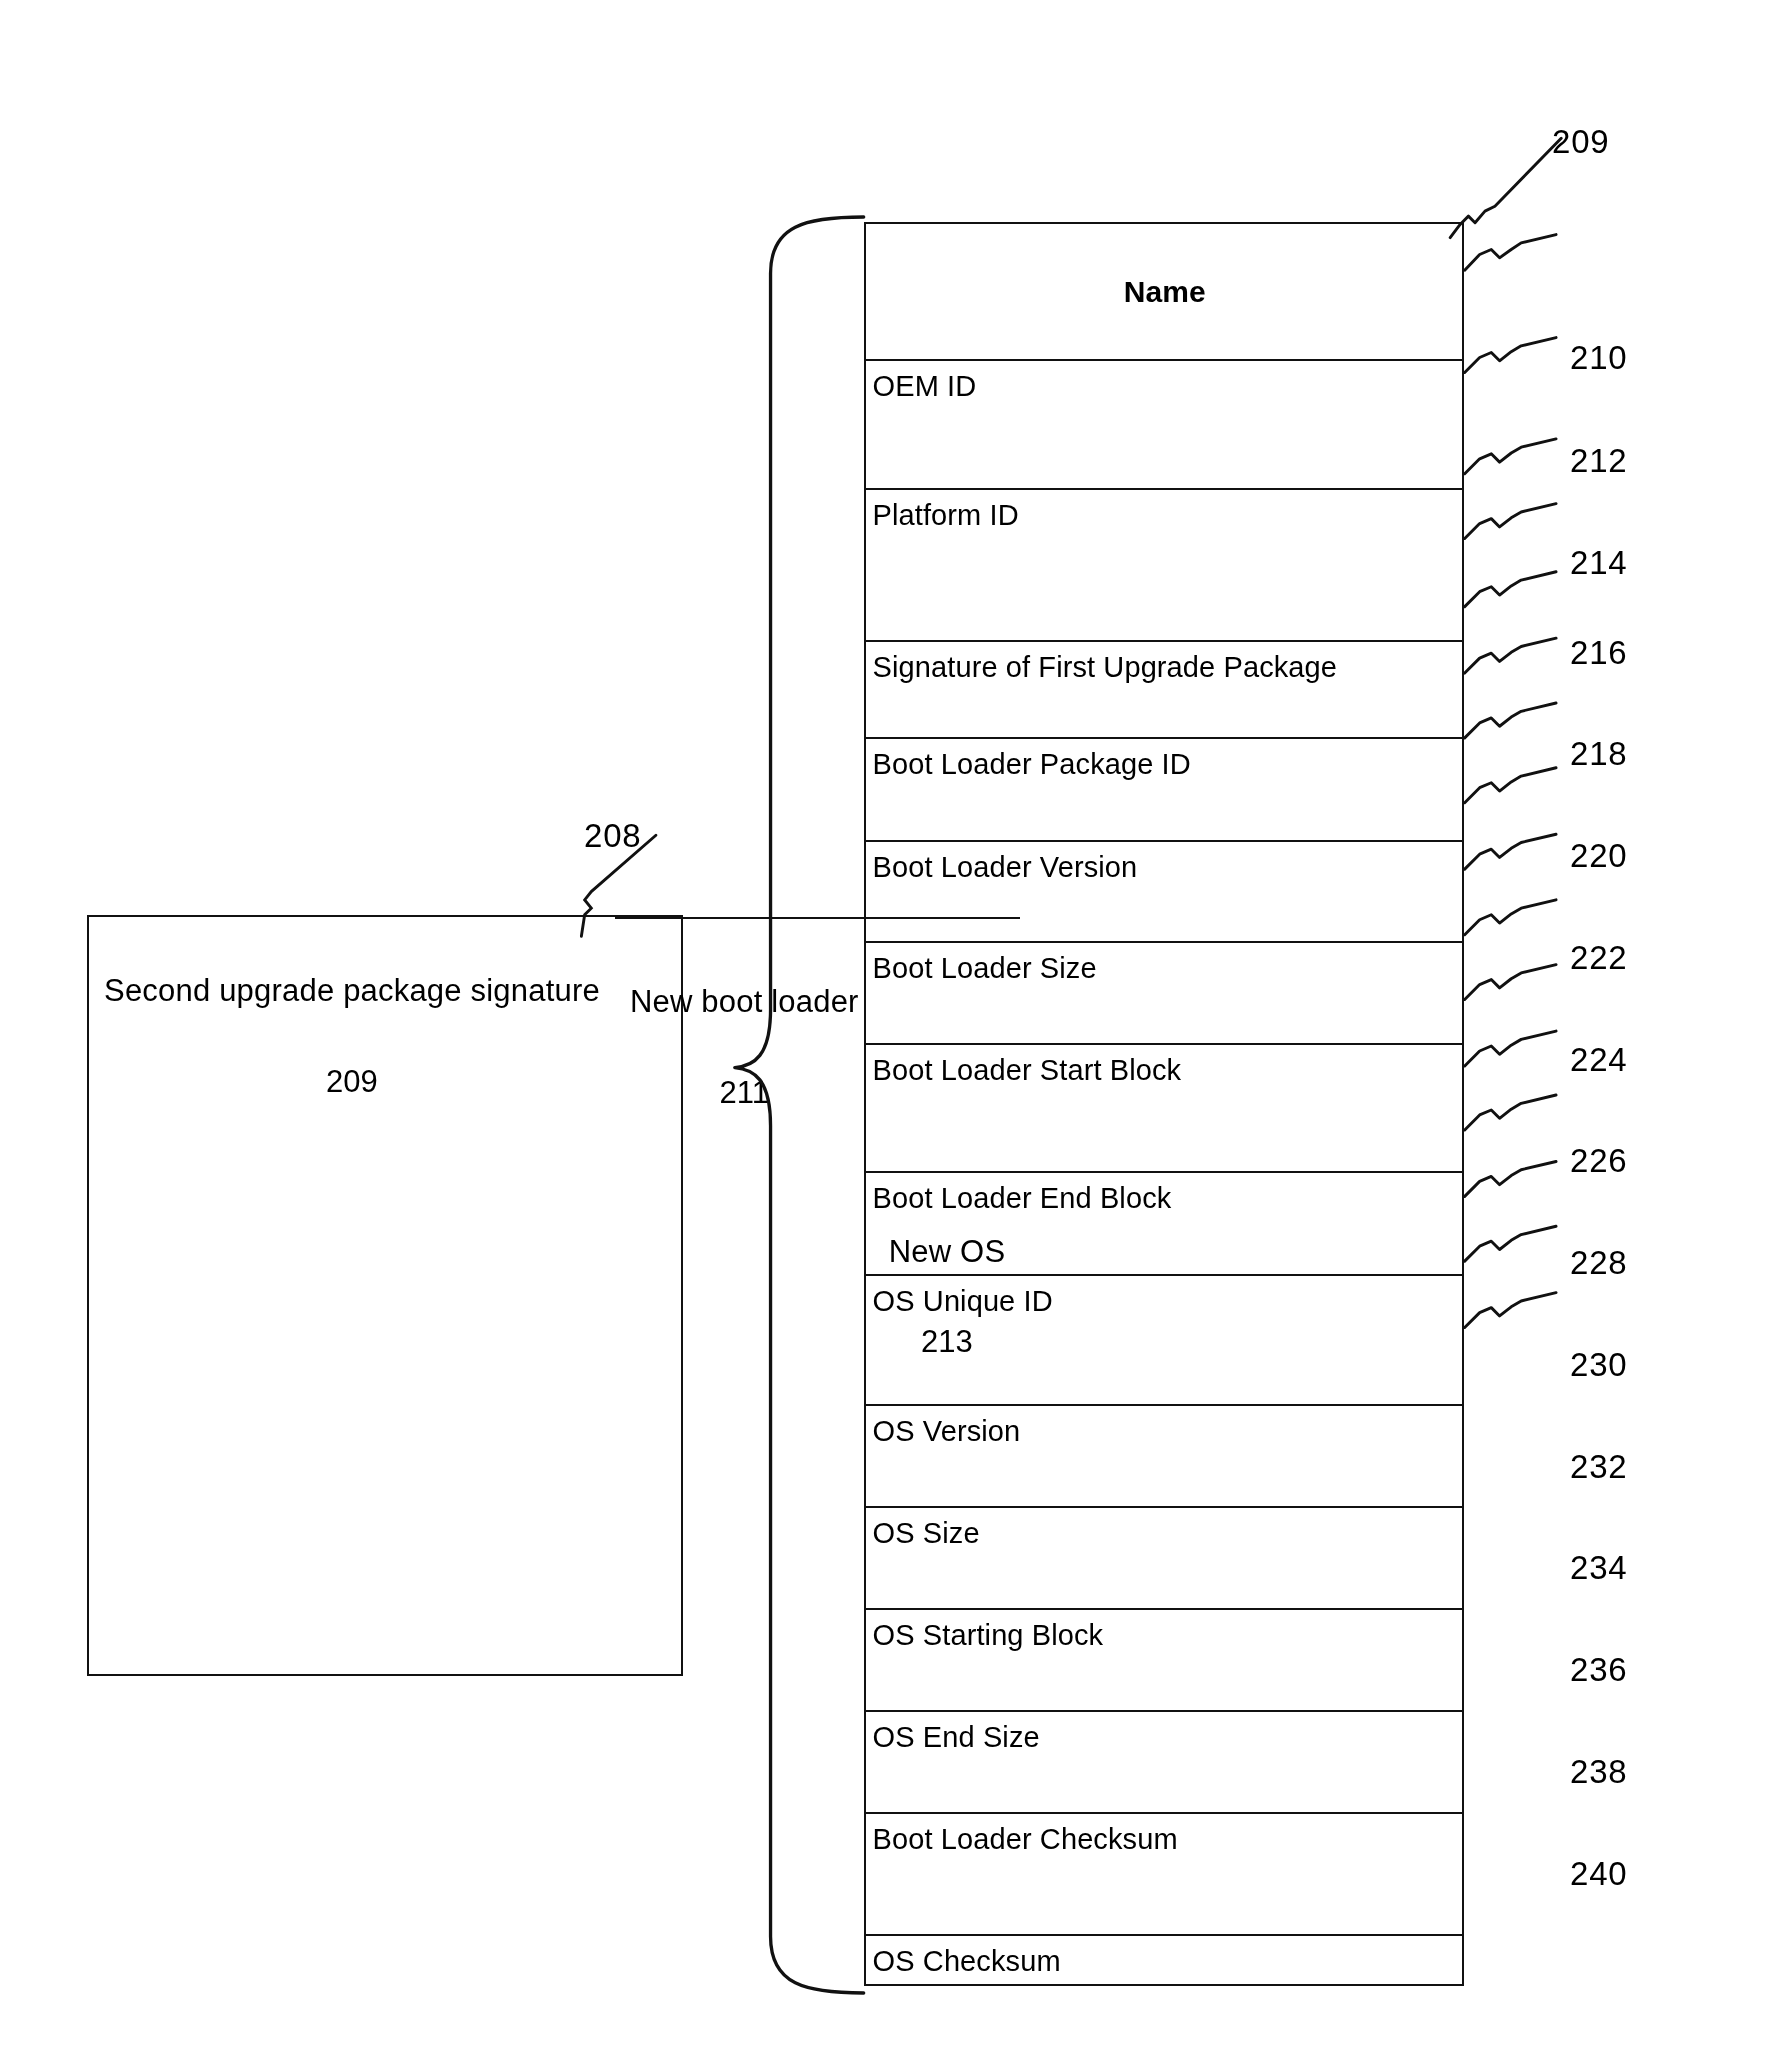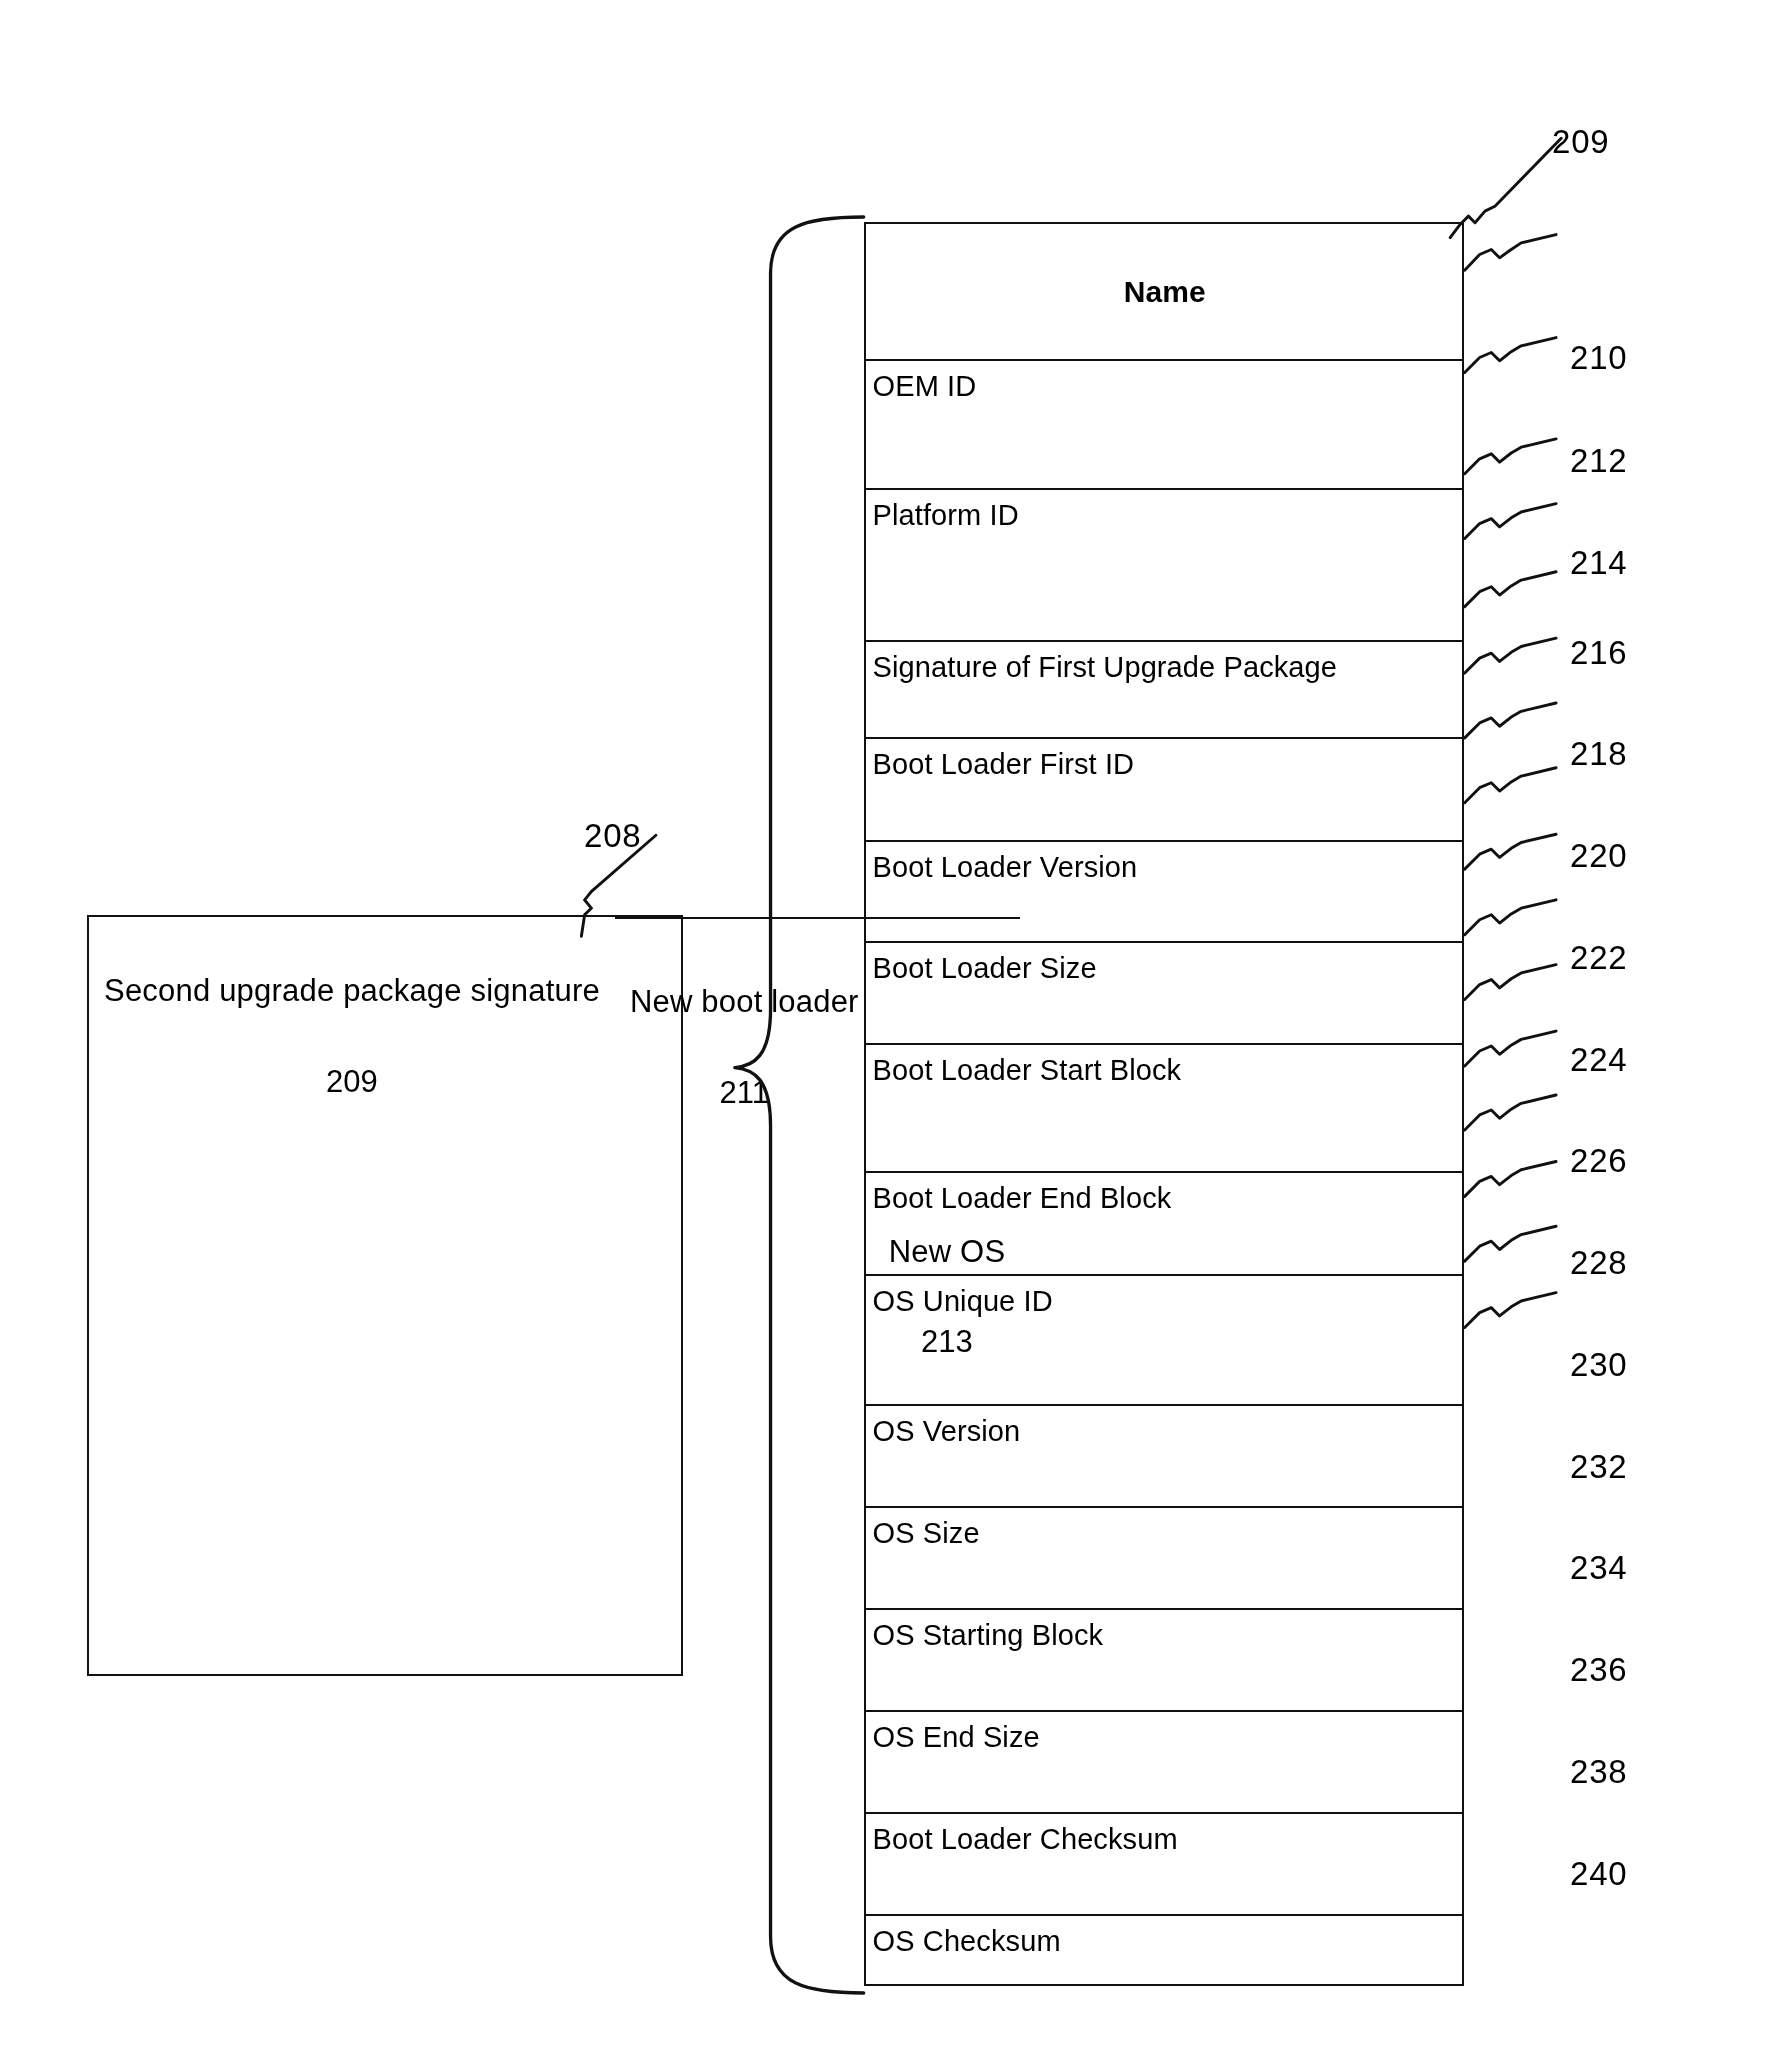--- a/index.html
+++ b/index.html
@@ -181,31 +181,31 @@
              L 68 2076
              C 68 2134, 110 2144, 180 2144" fill="none" stroke="#111111" stroke-width="4" stroke-linecap="round" stroke-linejoin="round"></path>
   </svg>
 
   <div id="meta-table">
     <div class="meta-row header" style="height:135px">Name</div>
 
     <div class="meta-row" style="height:129px">OEM ID</div>
     <div class="meta-row" style="height:152px">Platform ID</div>
     <div class="meta-row" style="height:97px">Signature of First Upgrade Package</div>
-    <div class="meta-row" style="height:103px">Boot Loader First ID</div>
+    <div class="meta-row" style="height:103px">Boot Loader Package ID</div>
     <div class="meta-row" style="height:101px">Boot Loader Version</div>
     <div class="meta-row" style="height:102px">Boot Loader Size</div>
     <div class="meta-row" style="height:128px">Boot Loader Start Block</div>
     <div class="meta-row" style="height:103px">Boot Loader End Block</div>
     <div class="meta-row" style="height:130px">OS Unique ID</div>
     <div class="meta-row" style="height:102px">OS Version</div>
     <div class="meta-row" style="height:102px">OS Size</div>
     <div class="meta-row" style="height:102px">OS Starting Block</div>
     <div class="meta-row" style="height:102px">OS End Size</div>
-    <div class="meta-row" style="height:102px">Boot Loader Checksum</div>
+    <div class="meta-row" style="height:122px">Boot Loader Checksum</div>
     <div class="meta-row" style="flex:1 1 auto">OS Checksum</div>
   </div>
 
   <svg id="leader-209" viewBox="0 0 160 140">
     <path d="M 6 136 L 18 120 L 28 110 L 36 118 L 48 104 L 60 98 L 140 16" fill="none" stroke="#111111" stroke-width="3.5" stroke-linecap="round" stroke-linejoin="round"></path>
   </svg>
   <div id="label-209-top">209</div>
 
   <svg id="ref-leaders" viewBox="0 0 160 2290">
     <g fill="none" stroke="#111111" stroke-width="3.5" stroke-linecap="round" stroke-linejoin="round">

